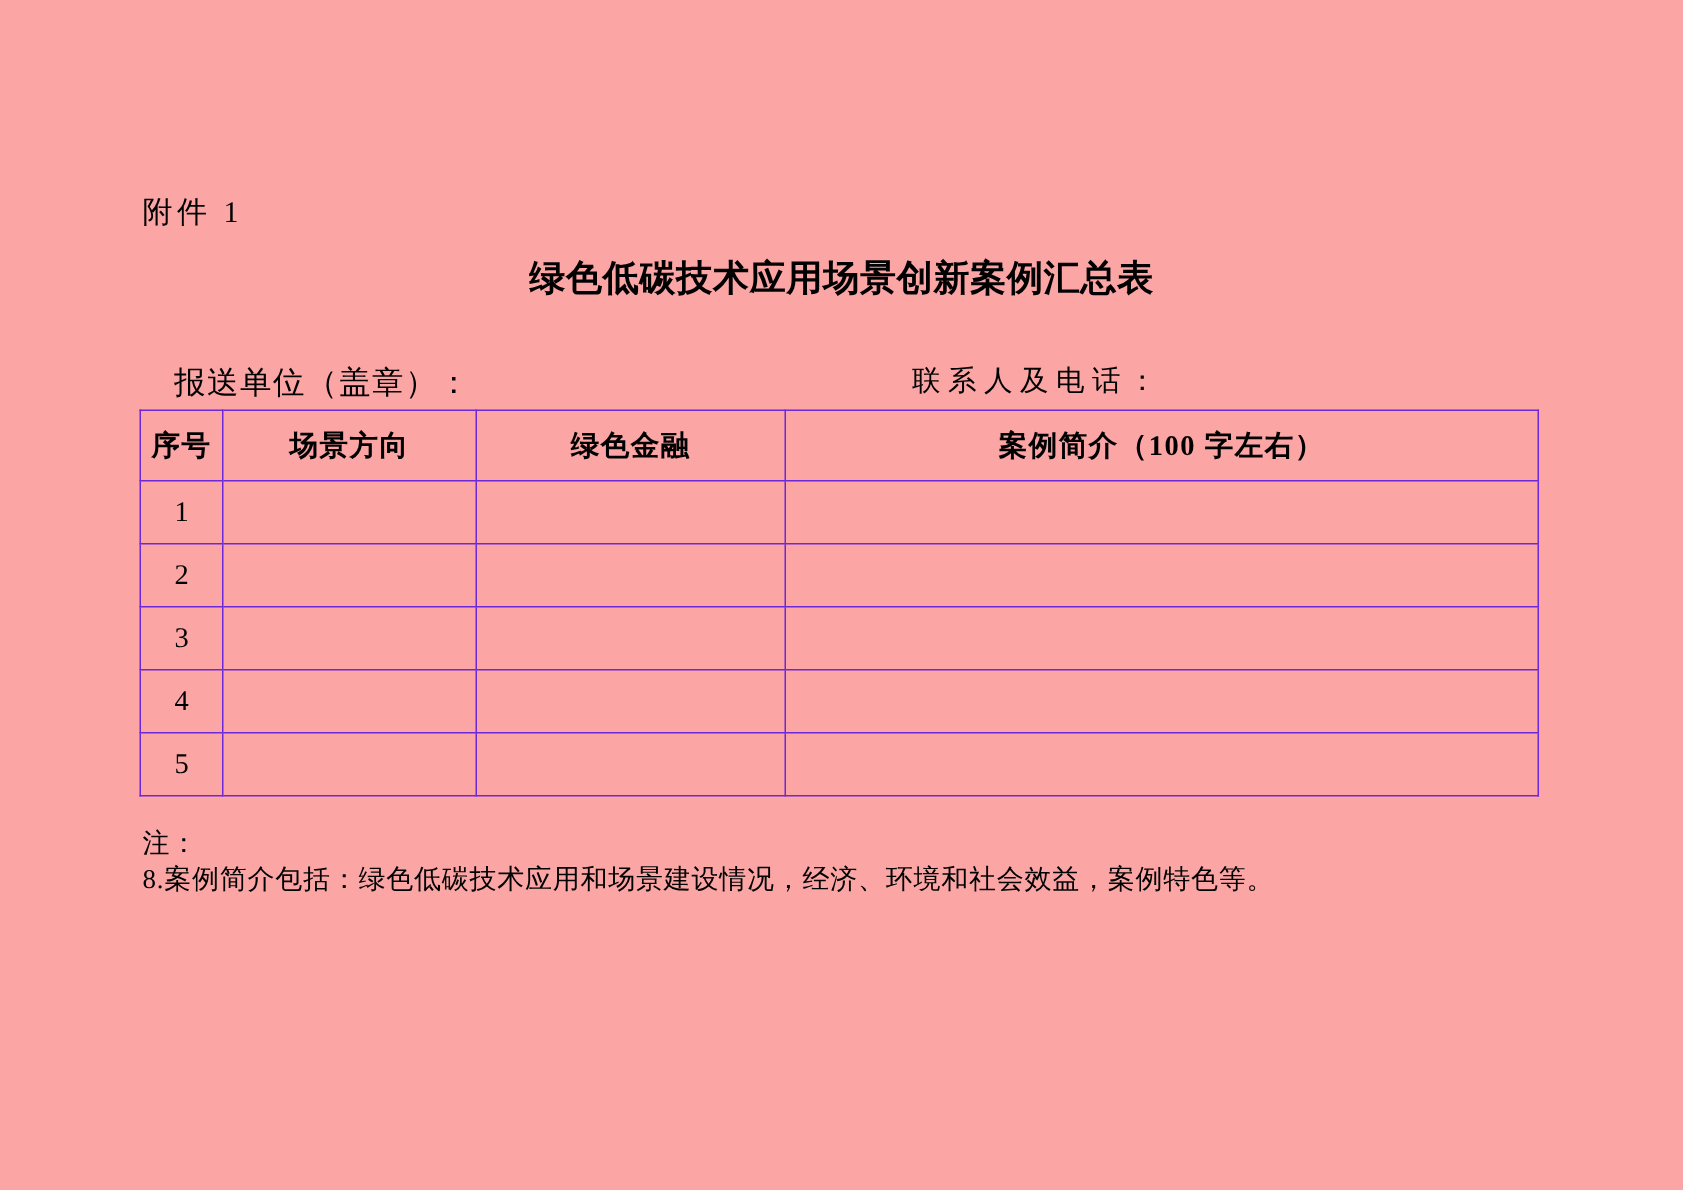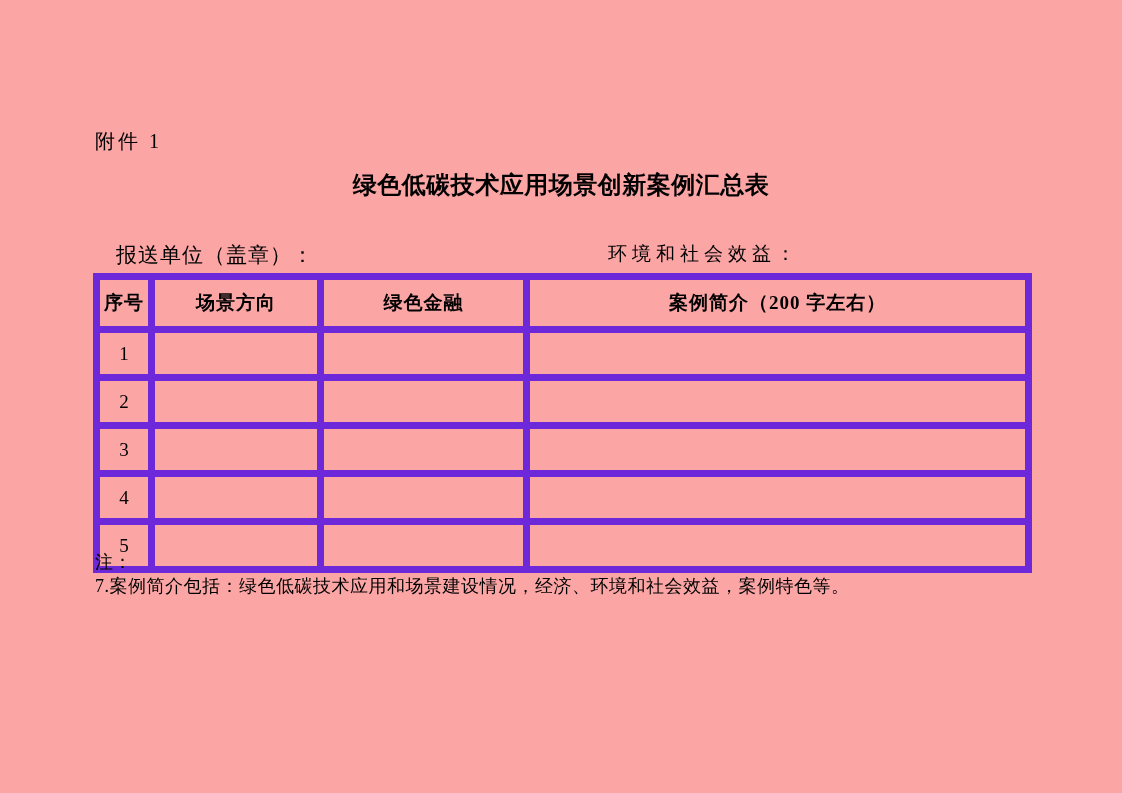--- a/index.html
+++ b/index.html
@@ -61,21 +61,21 @@
   table.summary-table {
     position: absolute;
     left: 93px;
     top: 273px;
     width: 932px;
     border-collapse: collapse;
     table-layout: fixed;
   }
   table.summary-table th,
   table.summary-table td {
-    border: 7px solid #6d28d9;
+    border: 1px solid #6d28d9;
     padding: 0;
     text-align: center;
     vertical-align: middle;
     overflow: hidden;
   }
   table.summary-table th {
     height: 46px;
     font-size: 19px;
     font-weight: bold;
     letter-spacing: 1px;
@@ -101,35 +101,35 @@
 <body>
 
 <div class="page">
 
   <div class="attachment-label">附件 1</div>
 
   <div class="doc-title">绿色低碳技术应用场景创新案例汇总表</div>
 
   <div class="reporting-unit-label">报送单位（盖章）：</div>
 
-  <div class="contact-label">环境和社会效益：</div>
+  <div class="contact-label">联系人及电话：</div>
 
   <table class="summary-table">
     <colgroup>
       <col style="width:55px">
       <col style="width:169px">
       <col style="width:206px">
       <col style="width:502px">
     </colgroup>
     <thead>
       <tr>
         <th>序号</th>
         <th>场景方向</th>
         <th>绿色金融</th>
-        <th>案例简介（200 字左右）</th>
+        <th>案例简介（100 字左右）</th>
       </tr>
     </thead>
     <tbody>
       <tr>
         <td>1</td>
         <td></td>
         <td></td>
         <td></td>
       </tr>
       <tr>
@@ -154,16 +154,16 @@
         <td>5</td>
         <td></td>
         <td></td>
         <td></td>
       </tr>
     </tbody>
   </table>
 
   <div class="notes">
     <div class="note-line">注：</div>
-    <div class="note-line">7.案例简介包括：绿色低碳技术应用和场景建设情况，经济、环境和社会效益，案例特色等。</div>
+    <div class="note-line">8.案例简介包括：绿色低碳技术应用和场景建设情况，经济、环境和社会效益，案例特色等。</div>
   </div>
 
 </div>
 
 </body></html>

